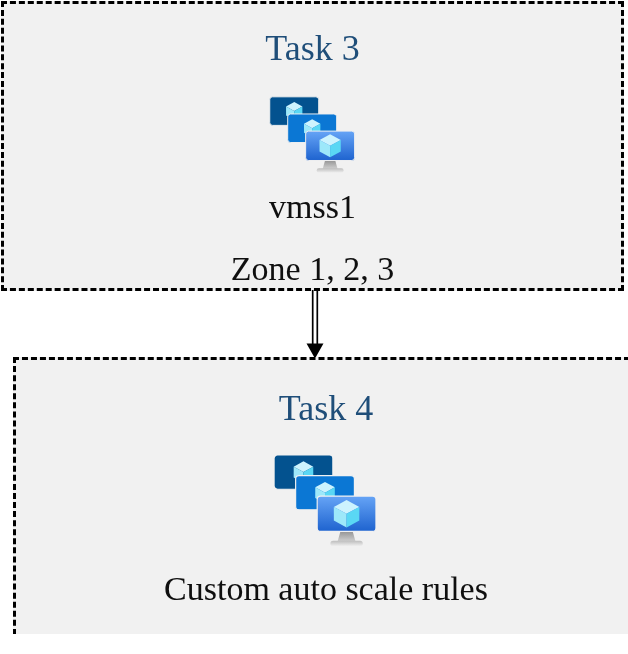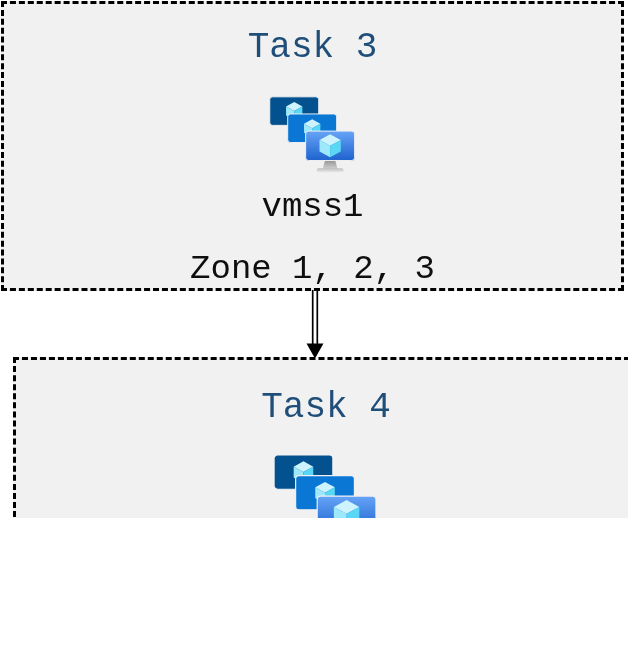--- a/index.html
+++ b/index.html
@@ -1,21 +1,21 @@
 <!DOCTYPE html>
 <html style="--page-background: #ffffff; --box-background: #f1f1f1; --box-border: #000000; --task-title-color: #1f4e79; --body-text-color: #0f0f0f; --monitor-back: #03528f; --monitor-middle: #0b77d4; --monitor-front-top: #66a4f6; --monitor-front-bottom: #1e63cf; --cube-top: #cdf3fe; --cube-left: #9de8fa; --cube-right: #5ad7f4;"><head>
 <meta charset="utf-8">
 <style>
   html,body { margin:0; padding:0; background:#ffffff; }
   .canvas {
     position: relative;
     width: 628px;
-    height: 518px;
+    height: 634px;
     background: var(--page-background, #ffffff);
-    font-family: Liberation Mono, monospace;
+    font-family: Liberation Serif, serif;
     overflow: hidden;
   }
   .task-box {
     position: absolute;
     box-sizing: border-box;
     border: 3px dashed var(--box-border, #000000);
     background: var(--box-background, #f1f1f1);
     display: flex;
     flex-direction: column;
     align-items: center;
@@ -110,15 +110,16 @@
     <line x1="10.7" y1="0" x2="10.7" y2="55.5" stroke="#000000" stroke-width="1.7"></line>
     <line x1="15.3" y1="0" x2="15.3" y2="55.5" stroke="#000000" stroke-width="1.7"></line>
     <polygon points="4.5,53.5 21.5,53.5 13,68.5" fill="#000000"></polygon>
   </svg>
 
   <section class="task-box box2">
     <h2 class="task-title">Task 4</h2>
     <svg class="vmss-icon" viewBox="0 0 108 98">
       <use href="#vmss-sym"></use>
     </svg>
+    <div class="caption first">Custom auto scale rules</div>
   </section>
 
 </div>
 
 </body></html>

